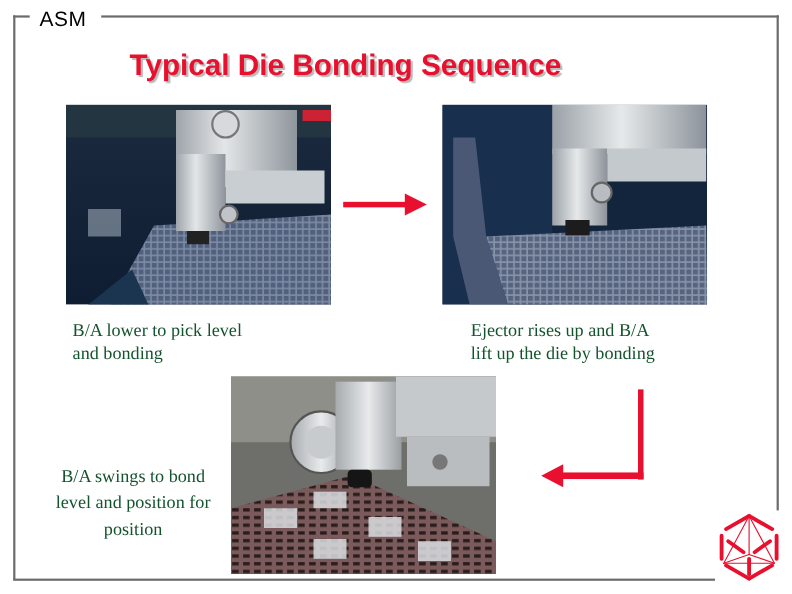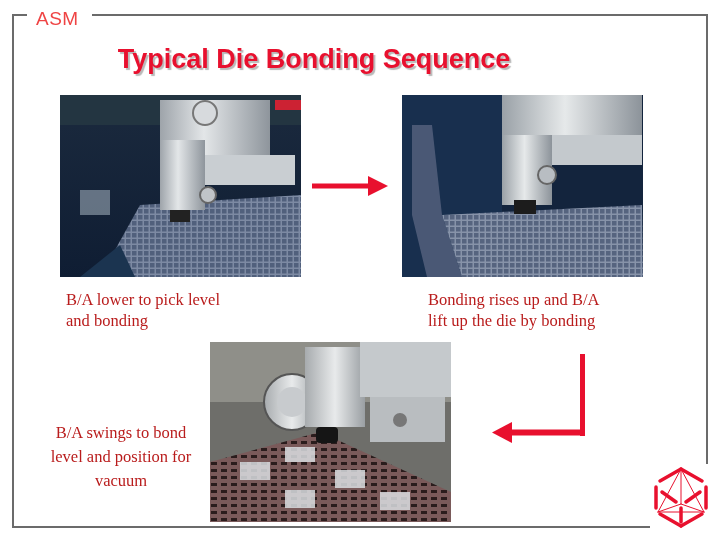--- a/index.html
+++ b/index.html
@@ -1,22 +1,22 @@
 <!DOCTYPE html>
 <html><head>
 <meta charset="utf-8">
 <style>
   html, body { margin:0; padding:0; }
   body { width:720px; height:540px; background:#ffffff; position:relative; overflow:hidden; font-family:"Liberation Serif", serif; }
   .abs { position:absolute; }
   .frame-line { position:absolute; background:#6b6b6b; }
-  .brand { left:36px; top:8px; font-family:"Liberation Sans", sans-serif; font-size:19px; color:#ef4444; letter-spacing:0.5px; }
+  .brand { left:36px; top:8px; font-family:"Liberation Sans", sans-serif; font-size:19px; color:#000000; letter-spacing:0.5px; }
   .title { left:0; width:628px; top:44px; text-align:center; font-family:"Liberation Sans", sans-serif; font-weight:bold; font-size:27px; color:#e8102e; text-shadow:2px 2px 1px #b9b9b9; }
   .photo { position:absolute; overflow:hidden; }
-  .caption { position:absolute; color:#b91c1c; font-size:16.5px; line-height:21px; }
+  .caption { position:absolute; color:#14532d; font-size:16.5px; line-height:21px; }
   svg { display:block; }
 </style>
 </head>
 <body>
 
 <div class="frame-line" style="left:12px;top:14px;width:15px;height:2px;"></div>
 <div class="frame-line" style="left:92px;top:14px;width:616px;height:2px;"></div>
 <div class="frame-line" style="left:12px;top:14px;width:2px;height:513px;"></div>
 <div class="frame-line" style="left:706px;top:14px;width:2px;height:450px;"></div>
 <div class="frame-line" style="left:12px;top:526px;width:638px;height:2px;"></div>
@@ -88,21 +88,21 @@
     <rect x="112" y="105" width="22" height="14" fill="#1c1c1c"></rect>
   </svg>
 </div>
 
 <div class="caption" style="left:66px;top:289px;width:230px;">
   <div>B/A lower to pick level</div>
   <div>and bonding</div>
 </div>
 
 <div class="caption" style="left:428px;top:289px;width:230px;">
-  <div>Bonding rises up and B/A</div>
+  <div>Ejector rises up and B/A</div>
   <div>lift up the die by bonding</div>
 </div>
 
 <div class="photo" style="left:210px;top:342px;width:241px;height:180px;">
   <svg width="241" height="180" viewBox="0 0 241 180">
     <defs>
       <pattern id="lead" width="10" height="7" patternUnits="userSpaceOnUse">
         <rect width="10" height="7" fill="#7a5a5a"></rect>
           <rect x="1" y="1" width="6" height="3" fill="#2a1c1c"></rect>
       </pattern>
@@ -134,21 +134,21 @@
   <svg width="100" height="95" viewBox="0 0 100 95">
     <rect x="92" y="4" width="5" height="82" fill="#e8102e"></rect>
     <rect x="20" y="79.5" width="77" height="6" fill="#e8102e"></rect>
     <polygon points="4,82.5 24,72 24,93" fill="#e8102e"></polygon>
   </svg>
 </div>
 
 <div class="caption" style="left:31px;top:421px;width:180px;line-height:24px;text-align:center;">
   <div>B/A swings to bond</div>
   <div>level and position for</div>
-  <div>vacuum</div>
+  <div>position</div>
 </div>
 
 <div class="abs" style="left:650px;top:464px;width:62px;height:68px;">
   <svg width="62" height="68" viewBox="0 0 62 68">
     <g stroke="#e8102e" stroke-linecap="round" fill="none">
       <g stroke-width="3.5">
         <line x1="31" y1="5" x2="52" y2="17"></line>
         <line x1="31" y1="5" x2="10" y2="17"></line>
         <line x1="56" y1="23" x2="56" y2="44"></line>
         <line x1="6" y1="23" x2="6" y2="44"></line>

